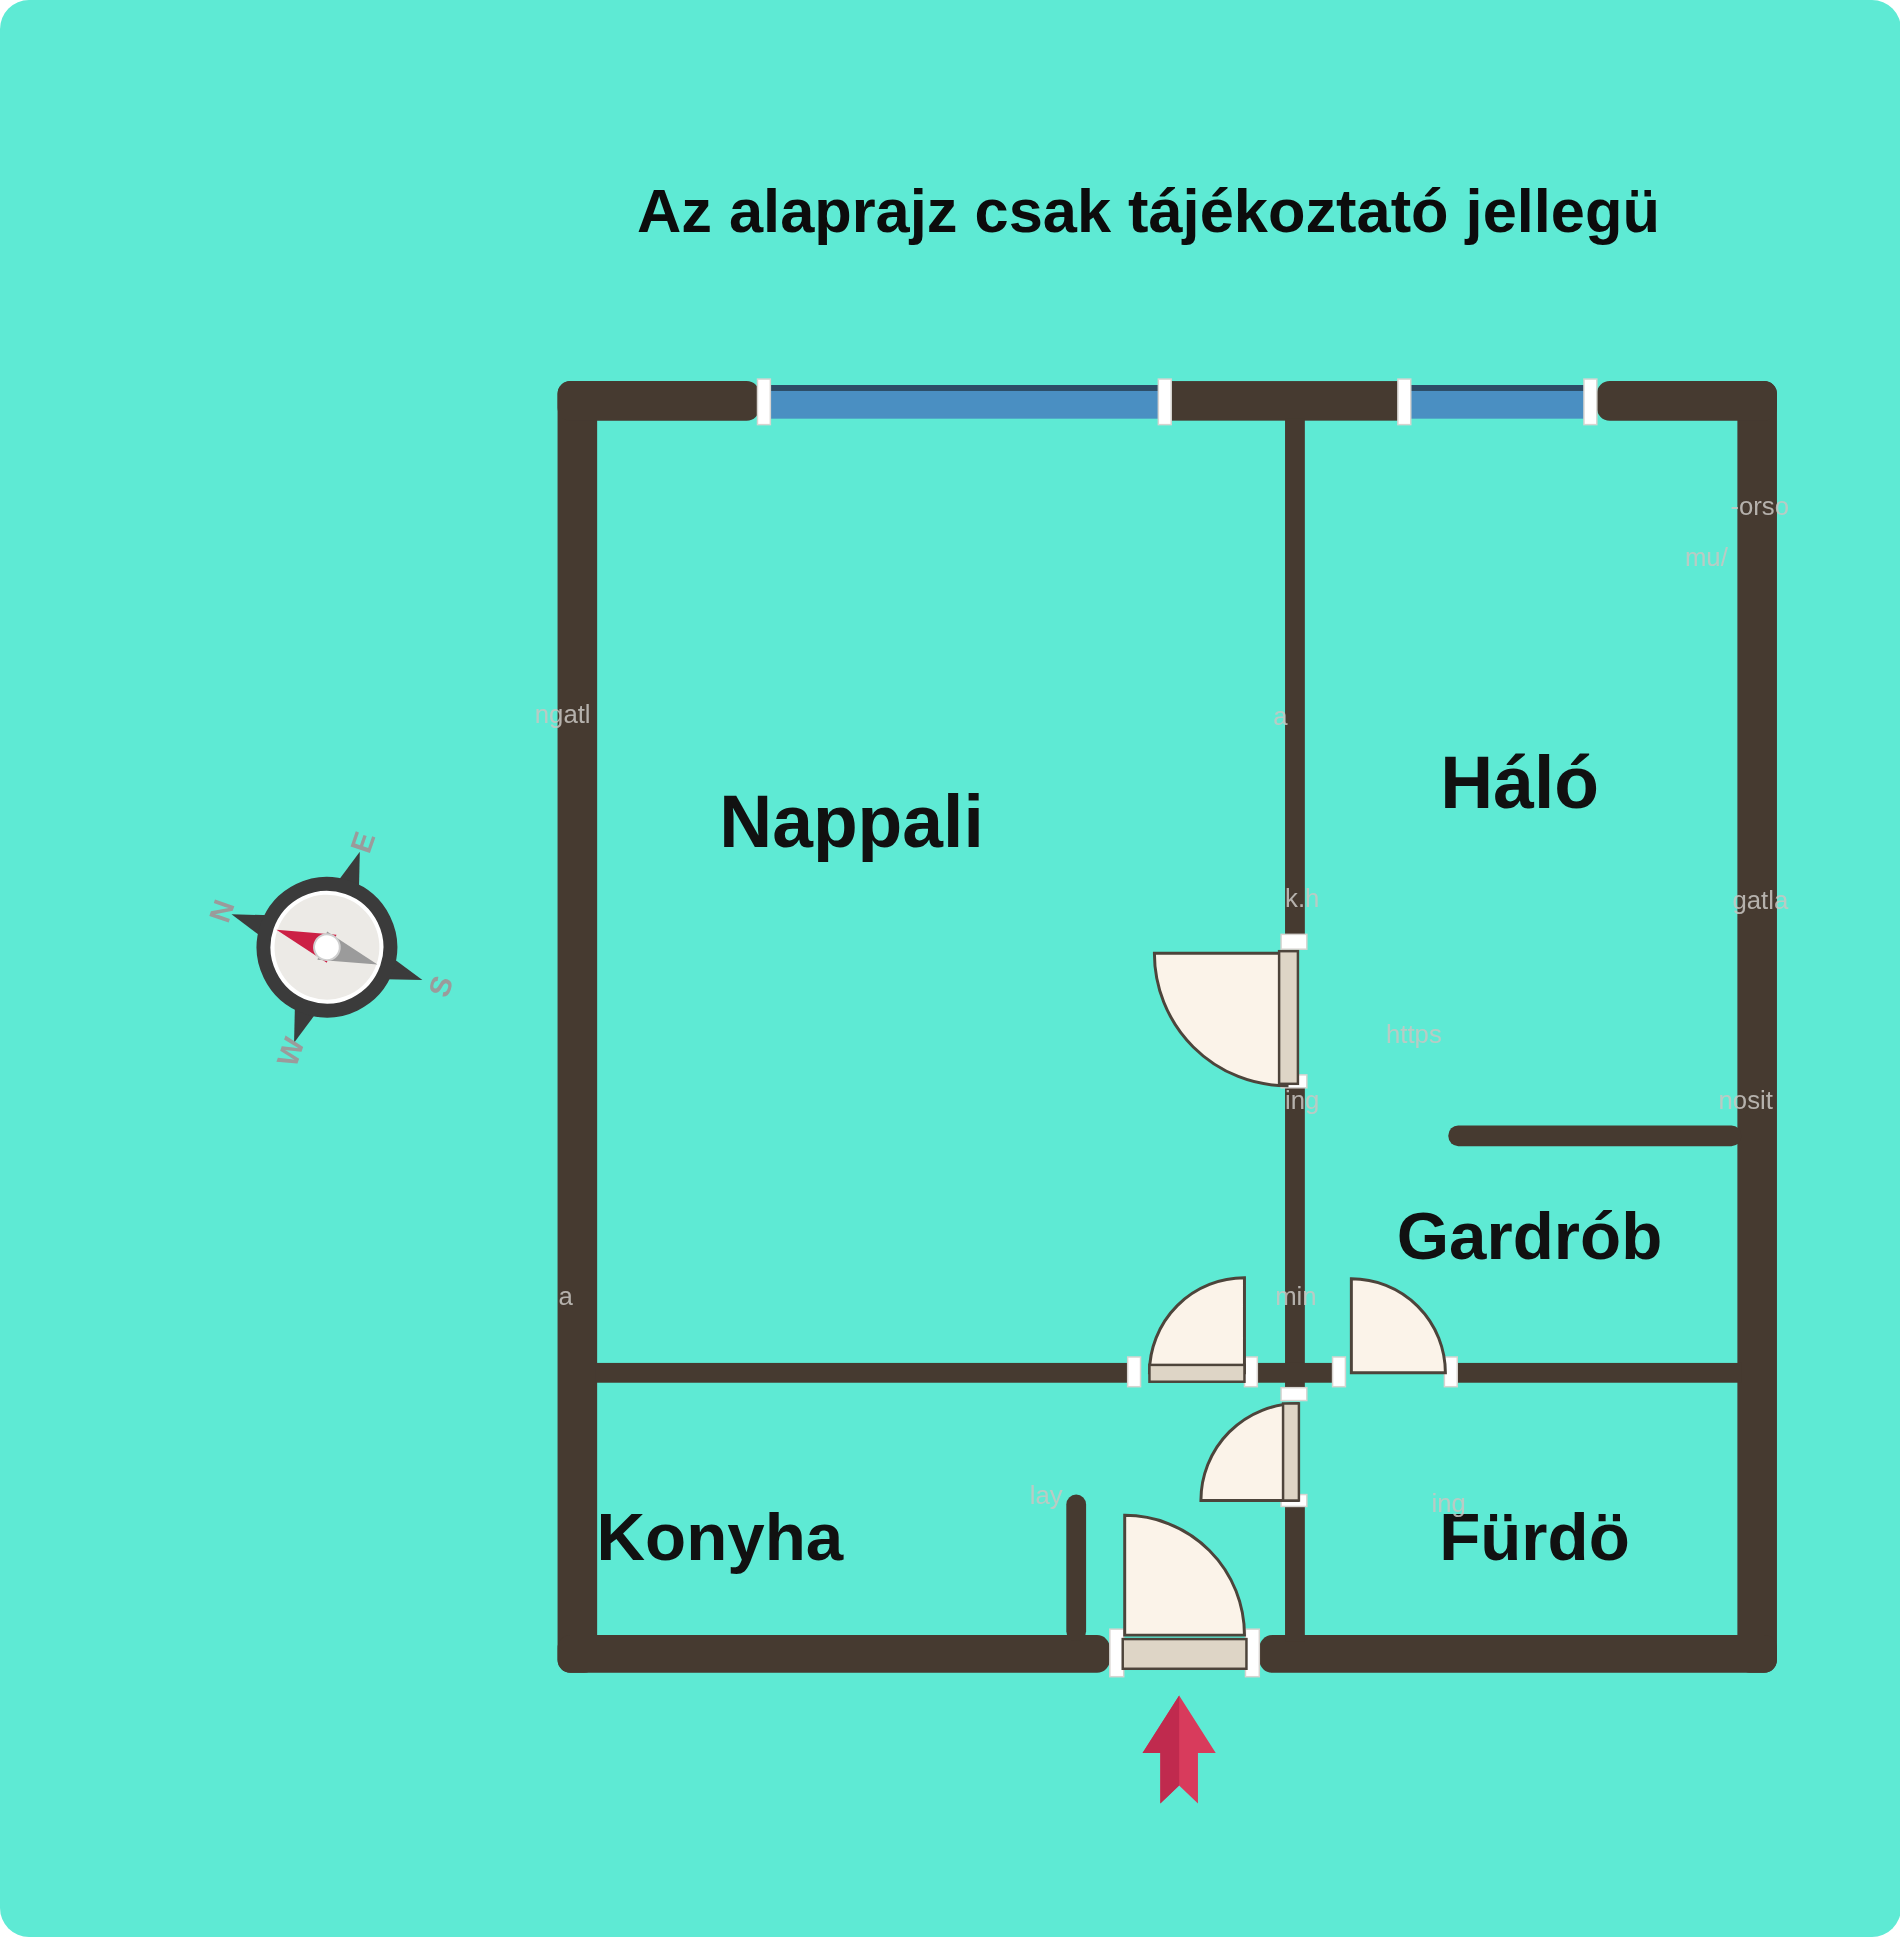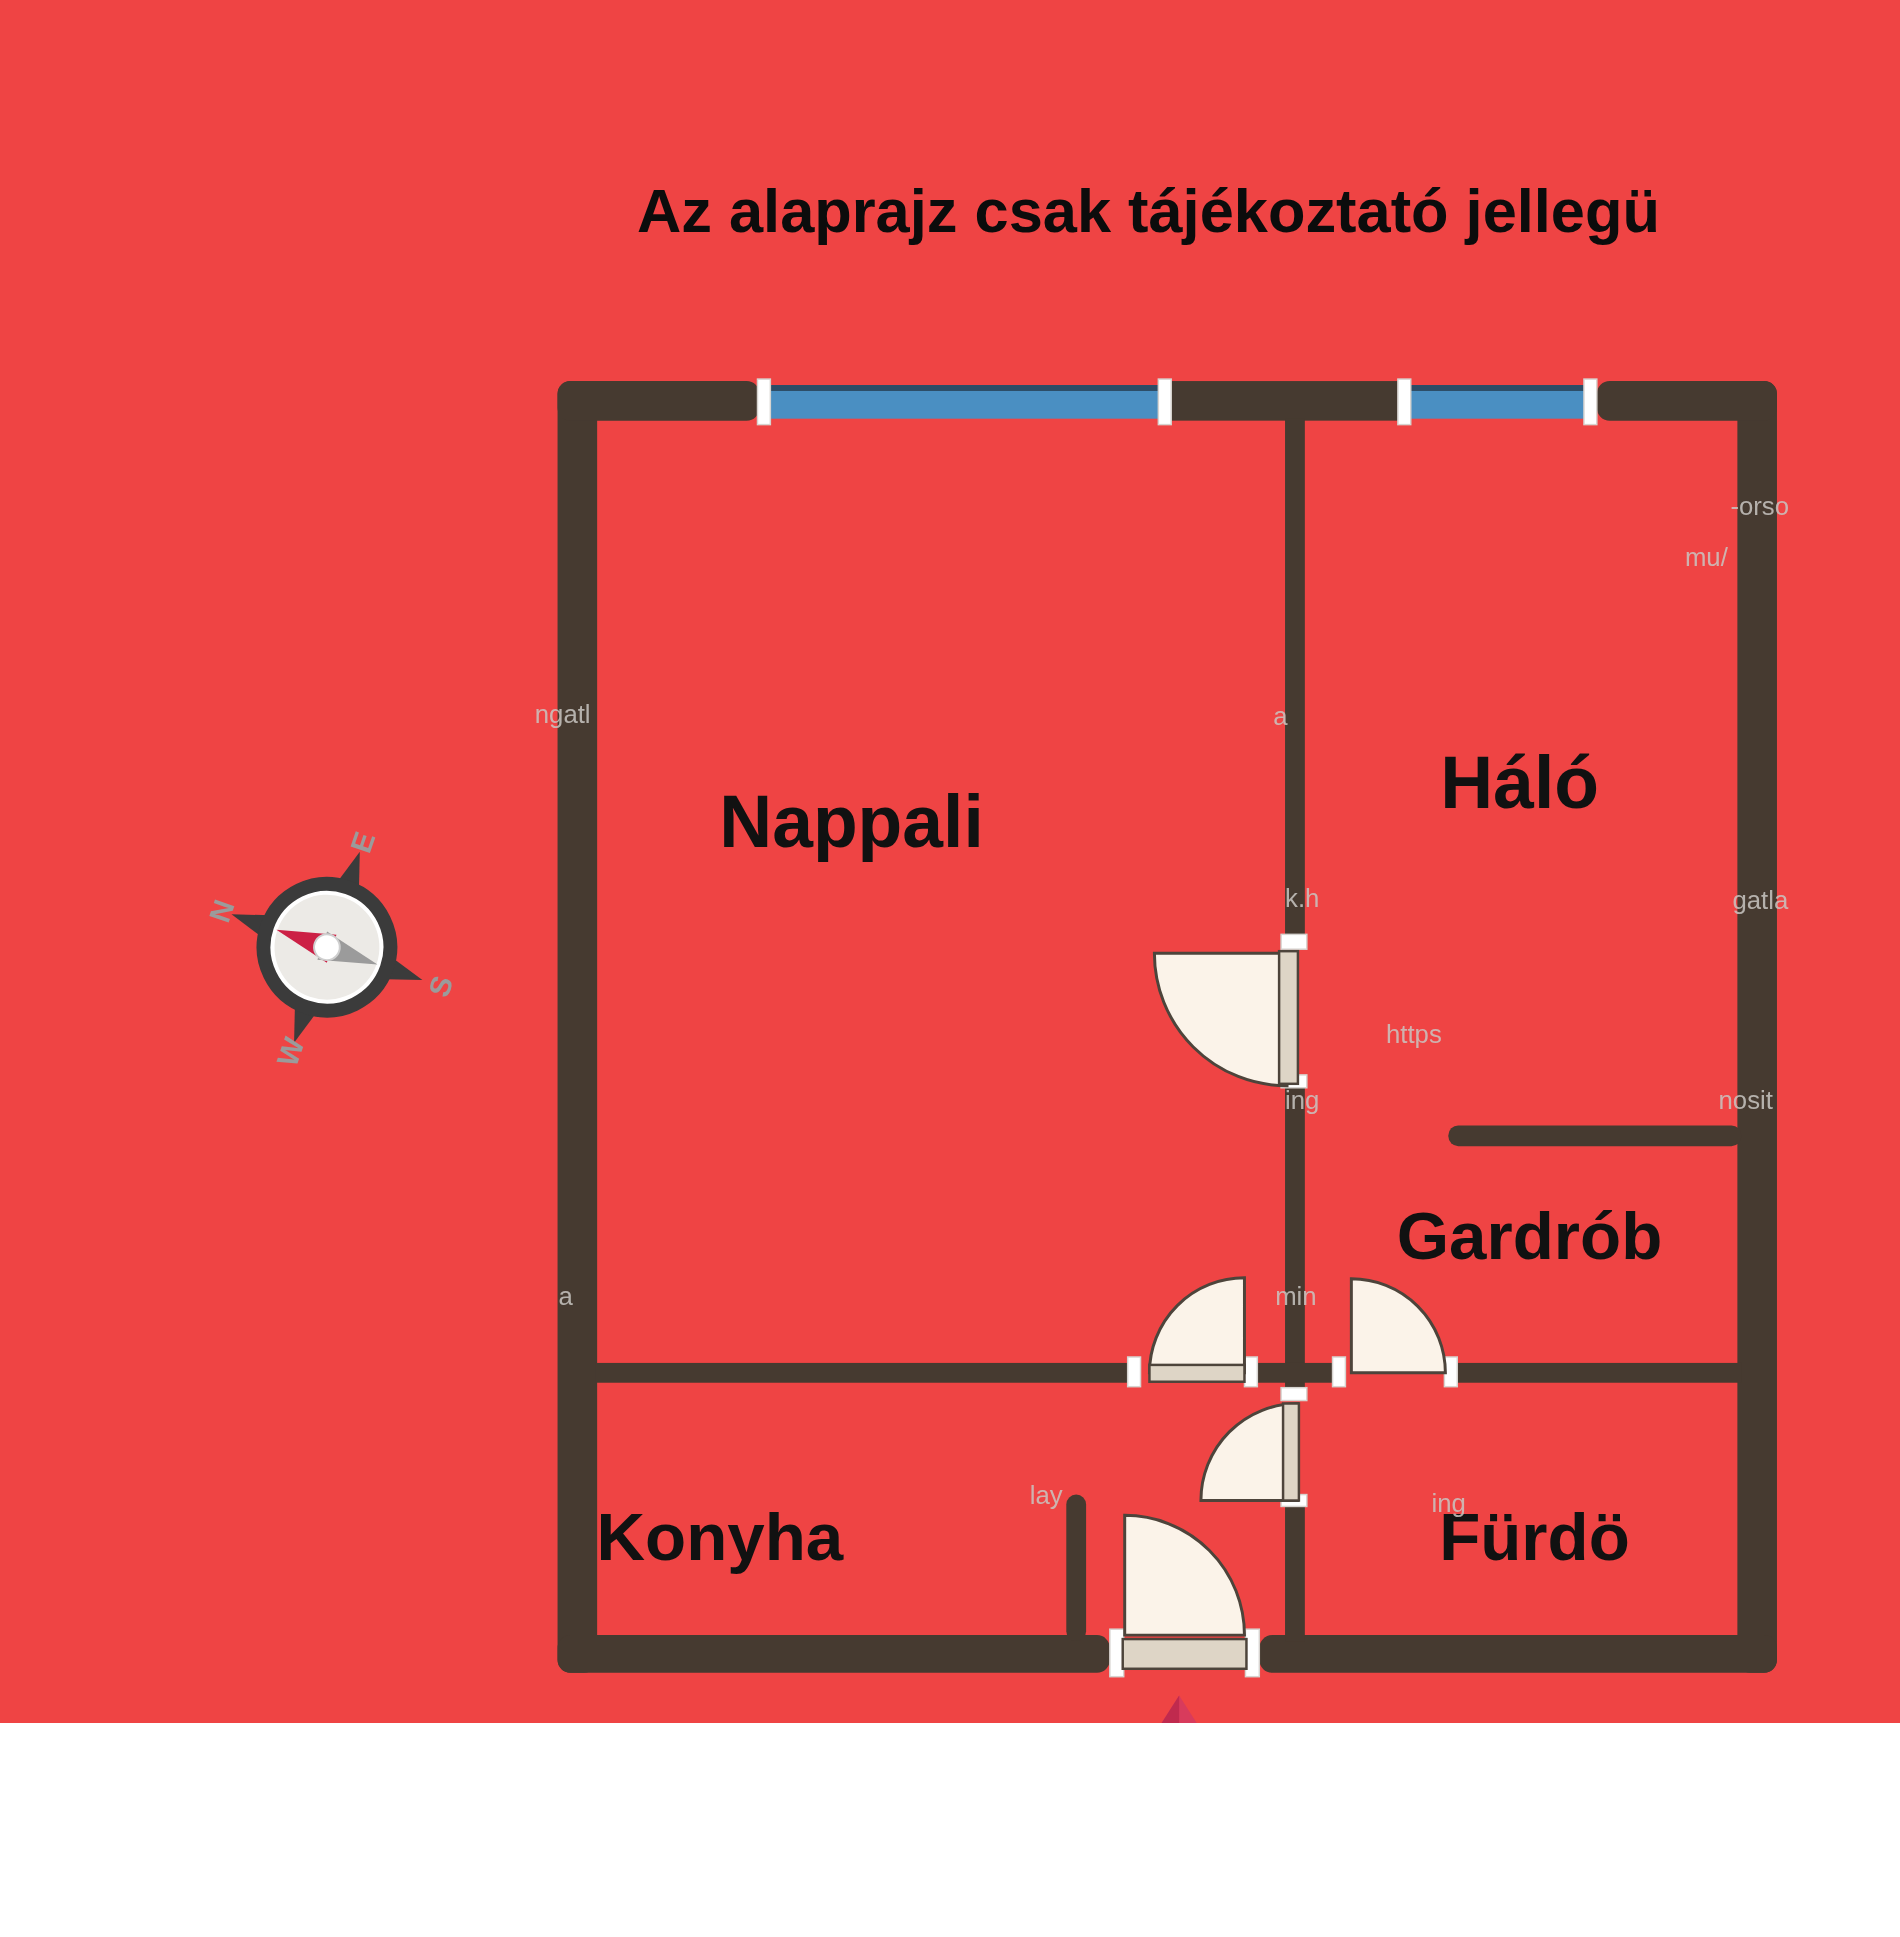--- a/index.html
+++ b/index.html
@@ -1,17 +1,17 @@
 <!DOCTYPE html>
 <html style="--wall: #463a30; --window_blue: #4a8fc2; --window_edge: #2d4c66; --door_fill: #fbf3e9; --door_leaf: #ded5c6; --door_outline: #4d443b; --arrow_red: #d83b5c; --arrow_red_dark: #c02a4e; --label: #111111; --watermark: #c9c6c2; --compass_ring: #3b3b3b; --compass_face: #eceae6; --compass_letters: #9b9b9b; --needle_red: #cc2045; --needle_gray: #9b9b9b;"><head>
 <meta charset="utf-8">
 <style>
   html,body{margin:0;padding:0;background:#ffffff;}
-  .stage{position:relative;width:1901px;height:1723px;background:#ef4444;overflow:hidden;
-         font-family:"Liberation Sans","DejaVu Sans",sans-serif;}
+  .stage{position:relative;width:1901px;height:1937px;background:#5eead4;overflow:hidden;
+         font-family:"Liberation Sans","DejaVu Sans",sans-serif;border-radius:29px;}
   svg{position:absolute;left:0;top:0;}
   text{font-family:"Liberation Sans","DejaVu Sans",sans-serif;}
   .room-label{font-weight:bold;fill:var(--label);}
   .title-label{font-weight:bold;fill:#0c0c0c;}
   .wm{fill:var(--watermark);font-size:26px;opacity:.85;}
   .wall{fill:var(--wall);}
   .cap{fill:#ffffff;stroke:#d7d4d0;stroke-width:1.5;}
   .door{fill:var(--door_fill);stroke:var(--door_outline);stroke-width:3;}
   .leaf{fill:var(--door_leaf);stroke:var(--door_outline);stroke-width:2.5;}
   .compass-letter{font-weight:bold;font-size:30px;fill:var(--compass_letters);text-anchor:middle;}

